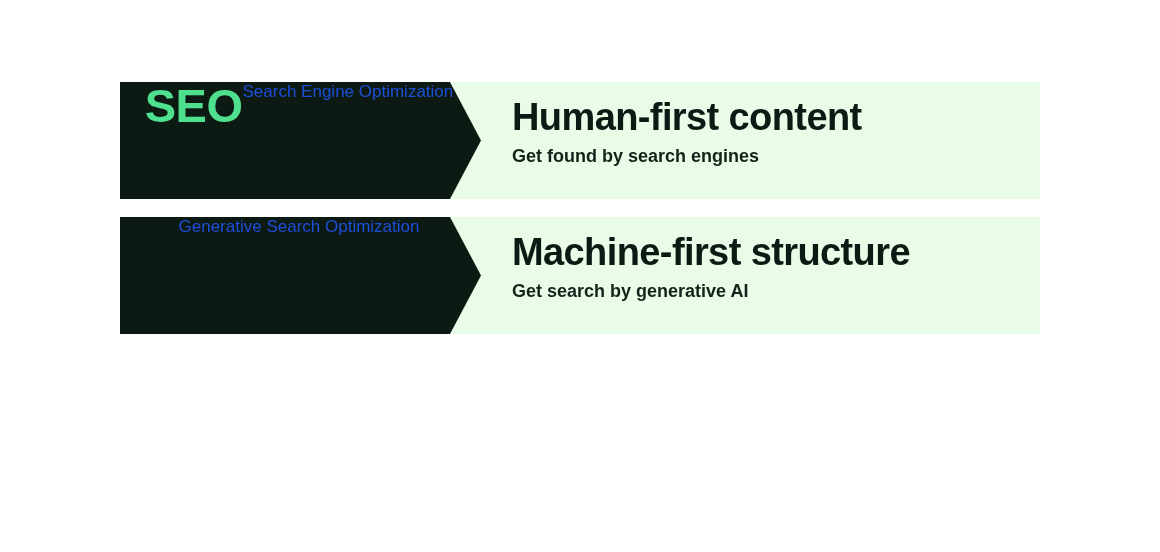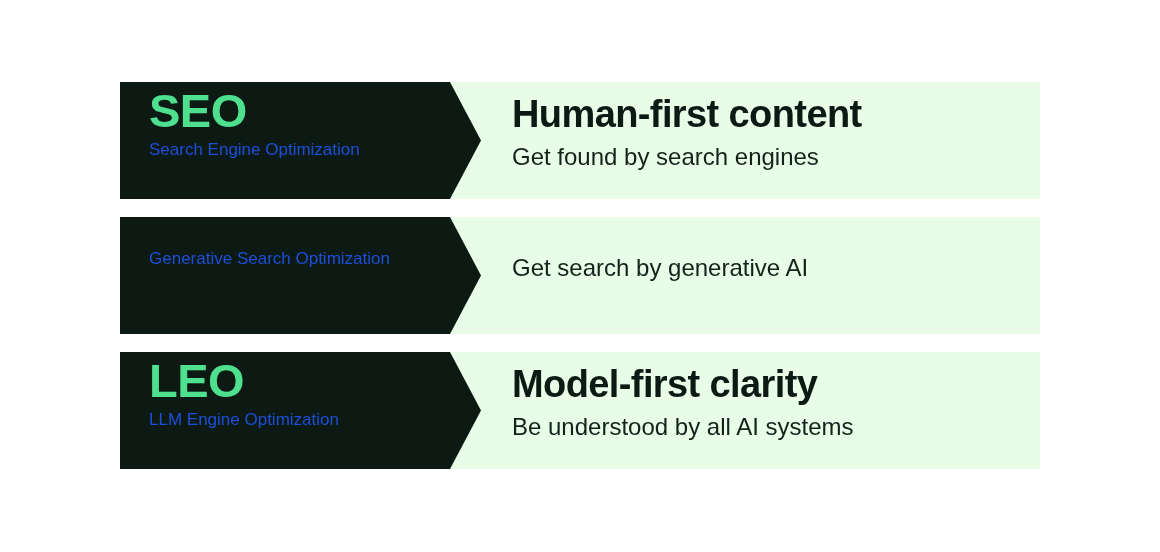--- a/index.html
+++ b/index.html
@@ -45,21 +45,21 @@
     clip-path: polygon(0 0, 330px 0, 361px 50%, 330px 100%, 0 100%);
   }
 
   .tag-inner {
     position: absolute;
     left: 29px;
     top: 0;
     height: 84px;
     width: 300px;
     display: flex;
-    flex-direction: column;
+    flex-direction: row;
     justify-content: center;
   }
 
   .acronym {
     color: #4ee08f;
     font-size: 47px;
     font-weight: 700;
     letter-spacing: -0.5px;
     line-height: 1.0;
     margin: 0 0 6px 0;
@@ -91,22 +91,22 @@
     font-size: 38px;
     font-weight: 700;
     letter-spacing: -0.6px;
     line-height: 1.05;
     margin: 0 0 8px 0;
     white-space: nowrap;
   }
 
   .caption {
     color: #13231a;
-    font-size: 24px;
-    font-weight: 400;
+    font-size: 18px;
+    font-weight: 700;
     line-height: 1.2;
     margin: 0;
     white-space: nowrap;
   }
 </style>
 </head>
 <body>
 
 <div id="infographic">
 
@@ -121,29 +121,19 @@
       <div class="caption">Get found by search engines</div>
     </div>
   </div>
 
   <div class="row">
     <div class="tag-block"></div>
     <div class="tag-inner">
       <div class="acronym-expansion">Generative Search Optimization</div>
     </div>
     <div class="content">
+      <div class="headline">Machine-first structure</div>
       <div class="caption">Get search by generative AI</div>
     </div>
   </div>
 
-  <div class="row">
-    <div class="tag-block"></div>
-    <div class="tag-inner">
-      <div class="acronym">LEO</div>
-      <div class="acronym-expansion">LLM Engine Optimization</div>
-    </div>
-    <div class="content">
-      <div class="headline">Model-first clarity</div>
-      <div class="caption">Be understood by all AI systems</div>
-    </div>
-  </div>
 
 </div>
 
 </body></html>

